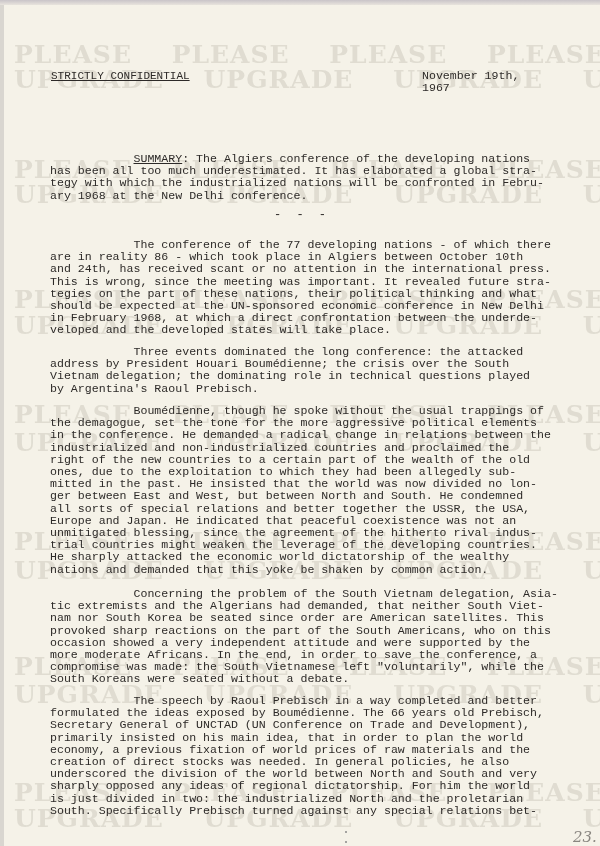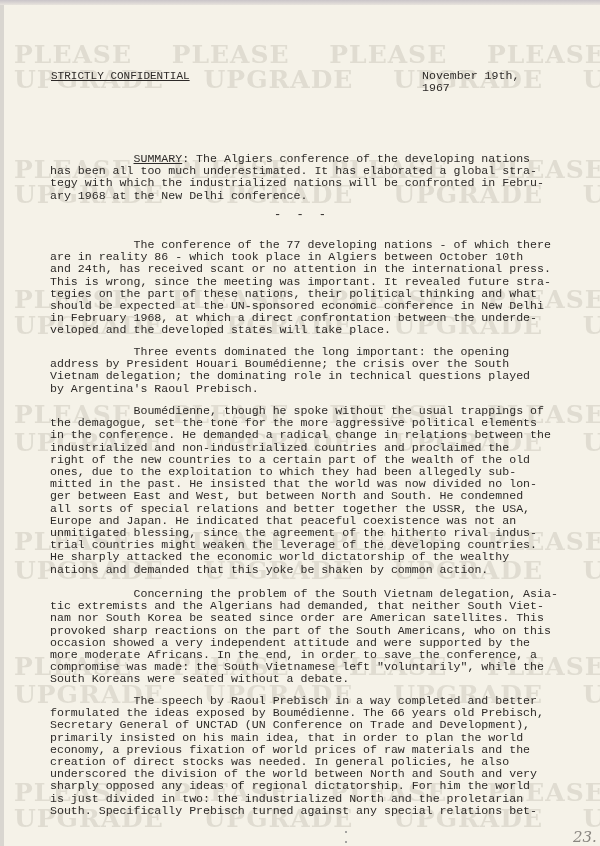--- a/index.html
+++ b/index.html
@@ -93,21 +93,21 @@
 
   <div class="para" style="top:239px"><span>            The conference of the 77 developing nations - of which there</span>
 <span>are in reality 86 - which took place in Algiers between October 10th</span>
 <span>and 24th, has received scant or no attention in the international press.</span>
 <span>This is wrong, since the meeting was important. It revealed future stra-</span>
 <span>tegies on the part of these nations, their political thinking and what</span>
 <span>should be expected at the UN-sponsored economic conference in New Delhi</span>
 <span>in February 1968, at which a direct confrontation between the underde-</span>
 <span>veloped and the developed states will take place.</span></div>
 
-  <div class="para" style="top:346px"><span>            Three events dominated the long important: the opening</span>
+  <div class="para" style="top:346px"><span>            Three events dominated the long conference: the attacked</span>
 <span>address by President Houari Boumédienne; the crisis over the South</span>
 <span>Vietnam delegation; the dominating role in technical questions played</span>
 <span>by Argentina's Raoul Prebisch.</span></div>
 
   <div class="para" style="top:405px"><span>            Boumédienne, though he spoke without the usual trappings of</span>
 <span>the demagogue, set the tone for the more aggressive political elements</span>
 <span>in the conference. He demanded a radical change in relations between the</span>
 <span>industrialized and non-industrialized countries and proclaimed the</span>
 <span>right of the new countries to a certain part of the wealth of the old</span>
 <span>ones, due to the exploitation to which they had been allegedly sub-</span>

